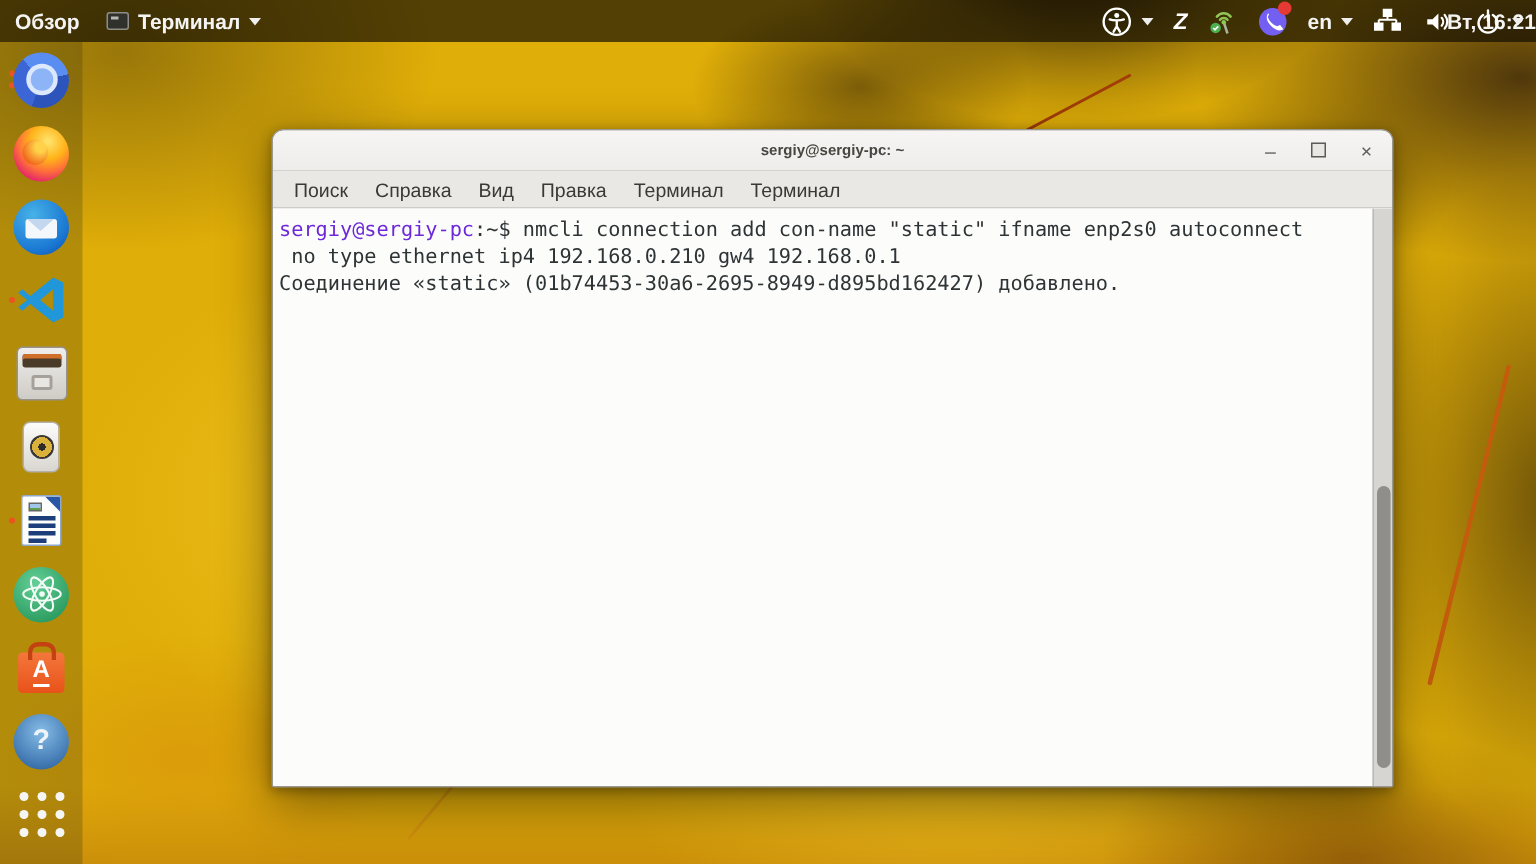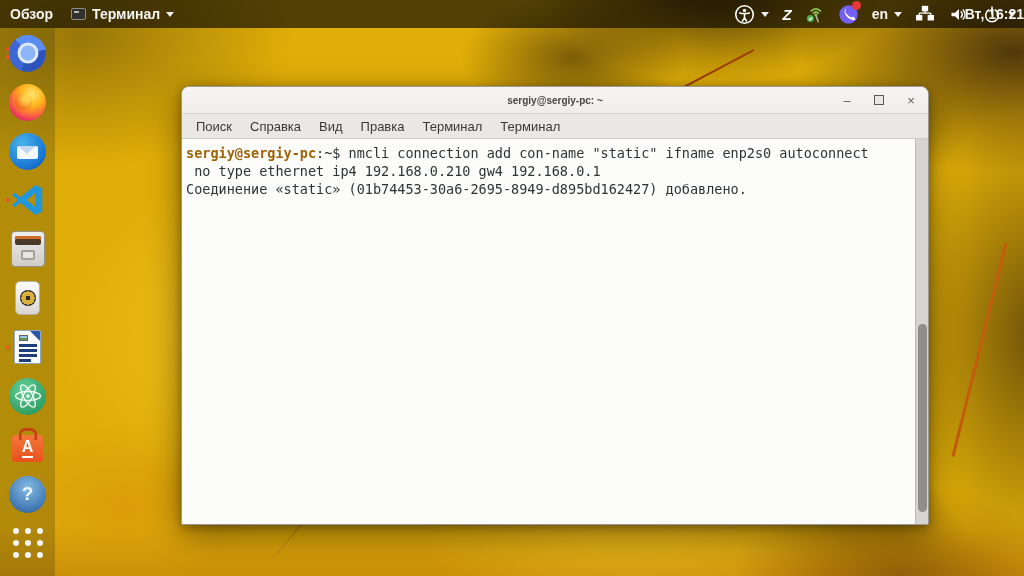--- a/index.html
+++ b/index.html
@@ -104,21 +104,21 @@
   .wc-max { width:10px; height:10px; border:1px solid #5c5b57; background:#e8e7e4; }
   .menubar {
     height:25px; background:#e9e8e5; border-bottom:1px solid #cfccc6;
     display:flex; align-items:center; gap:2px; padding-left:6px;
     font-size:13px; color:#3a3935;
   }
   .menu-item { padding:2px 8px; cursor:pointer; }
   .term-body { position:relative; flex:1; background:#fcfcfb; overflow:hidden; border-radius:0 0 1px 1px; }
   .term-text { padding:5px 16px 0 4px; }
   .term-line { white-space:pre; font-family:"DejaVu Sans Mono", monospace; font-size:13.5px; line-height:18px; color:#2e3436; }
-  .prompt { color:#a16207; font-weight:bold; }
+  .prompt { color:#6d28d9; font-weight:normal; }
   .cursor { display:inline-block; width:8px; height:15px; border:1px solid #2e3436; vertical-align:-3px; margin-left:2px; }
   .scrollbar { position:absolute; right:0; top:0; bottom:0; width:13px; background:#d6d5d2; border-left:1px solid #bdbab5; }
   .sb-thumb { position:absolute; left:1.5px; width:9px; top:48%; height:49%; background:#8f8e8b; border-radius:5px; cursor:pointer; }
 </style>
 </head>
 <body>
 
 <div class="desktop">
   <div class="vein vein1"></div>
   <div class="vein vein2"></div>

